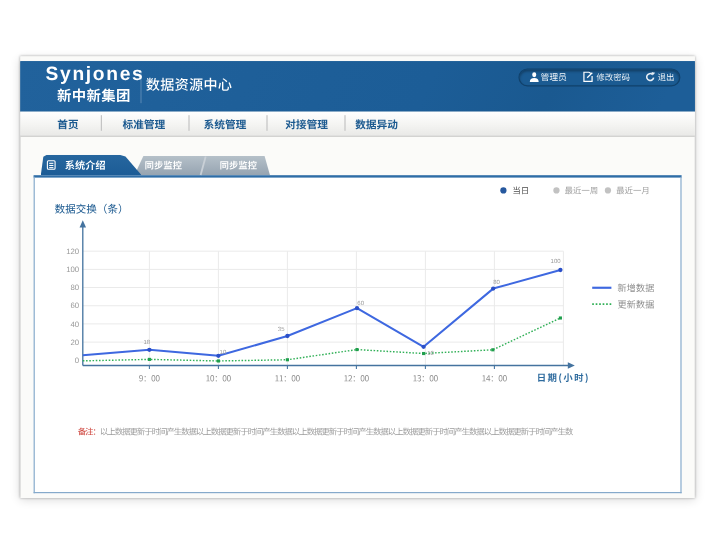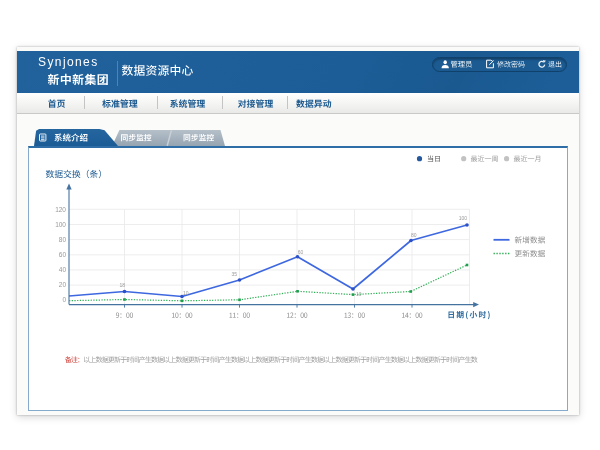--- a/index.html
+++ b/index.html
@@ -6,22 +6,22 @@
 .page{position:absolute;left:17px;top:47px;width:562px;height:368px;background:#fbfbf9;
   box-shadow:0 0 2px rgba(0,0,0,.3),0 2px 8px rgba(0,0,0,.16)}
 .strip{position:absolute;left:0;top:0;width:100%;height:4px;background:#fafaf8}
 .hdr{position:absolute;left:0;top:4px;width:100%;height:42px;
   background:linear-gradient(115deg,#21629c 0%,#1d5e98 45%,#1c5d97 60%,#1a5990 78%,#1d5e98 95%),
   linear-gradient(180deg,#22639d 0%,#1d5e98 60%,#1b5b94 88%,#175387 100%);
   background-blend-mode:normal}
 .hdr .vline{position:absolute;left:100px;top:10px;width:1px;height:25px;background:rgba(255,255,255,.22)}
 .pill{position:absolute;left:414.5px;top:6px;width:135.5px;height:14.5px;border-radius:8px;
   background:#1b5b92;border:1px solid #10416b;box-shadow:inset 0 1.5px 2px rgba(0,0,0,.3)}
-.logo{position:absolute;left:21px;top:4px;color:#fff;font-weight:normal;
-  font-size:12px;line-height:15px;letter-spacing:1.4px}
+.logo{position:absolute;left:21px;top:4px;color:#fff;font-weight:bold;
+  font-size:16px;line-height:15px;letter-spacing:1.4px}
 .nav{position:absolute;left:0;top:46px;width:100%;height:21px;
   background:linear-gradient(180deg,#ffffff 0%,#f4f4f2 55%,#e9e9e7 100%);border-bottom:1px solid #c9c9c7}
 .nav i{position:absolute;top:3px;width:1px;height:13px;background:#c4c4c4}
 .panel{position:absolute;left:11px;top:99px;width:540px;height:265px;background:#fff;
   border:1px solid #86aacb;border-top:2px solid #2e6da6}
 .tab{position:absolute}
 .tab1{left:17px;top:82px;width:84px;height:17px;background:linear-gradient(180deg,#26669f,#1c5c96);
   clip-path:polygon(0% 100%,2.5% 10%,6% 0%,78% 0%,84% 8%,100% 100%);border-radius:3px 3px 0 0}
 .tabg{left:95px;top:83px;width:113px;height:16px;background:linear-gradient(180deg,#b5c0c9,#96a4b1);
   clip-path:polygon(0 100%,6.6% 0,96% 0,100% 100%);z-index:1}

